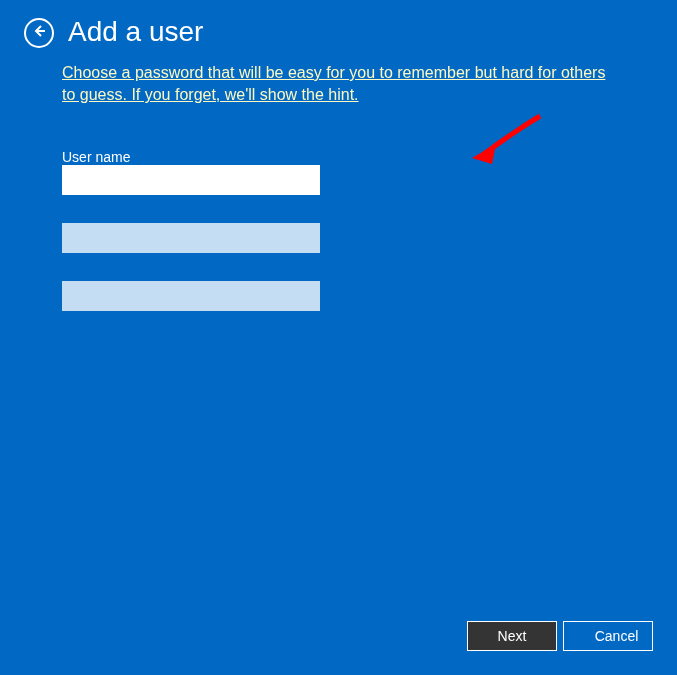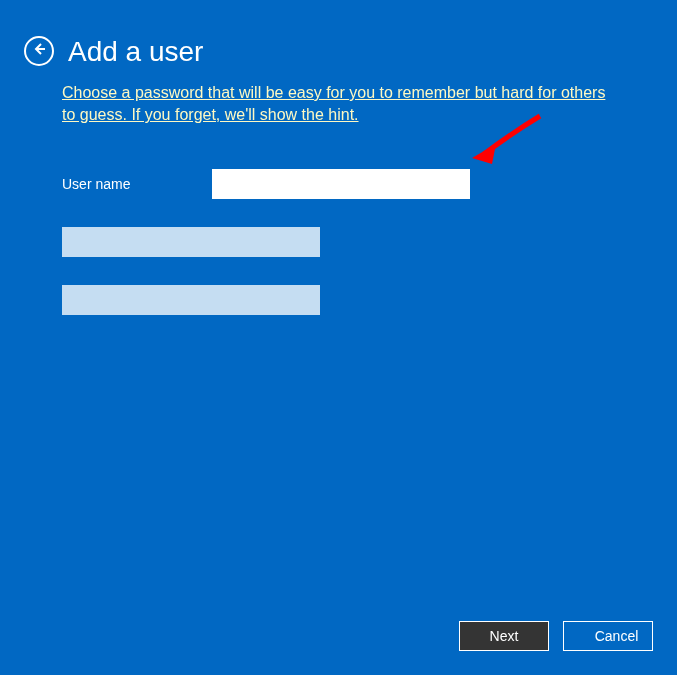--- a/index.html
+++ b/index.html
@@ -11,22 +11,22 @@
       width: 677px;
       height: 675px;
       background: #0168c3;
       font-family: 'Segoe UI', Tahoma, sans-serif;
       color: #ffffff;
       position: relative;
       overflow: hidden;
     }
     .header {
       display: flex;
-      align-items: flex-start;
-      padding: 36px 0 0 24px;
+      align-items: flex-end;
+      padding: 16px 0 0 24px;
     }
     .back-btn {
       width: 30px;
       height: 30px;
       border: 2px solid #ffffff;
       border-radius: 50%;
       display: flex;
       align-items: center;
       justify-content: center;
       cursor: pointer;
@@ -45,22 +45,22 @@
       font-size: 16px;
       line-height: 1.4;
       color: #fef9c3;
       text-decoration: underline;
     }
     .form-area {
       padding: 42px 0 0 62px;
     }
     .form-row {
       display: flex;
-      align-items: center;
       margin-bottom: 28px;
+      flex-direction: column;
     }
     .form-label {
       width: 150px;
       font-size: 14px;
       color: #ffffff;
     }
     .form-input {
       width: 258px;
       height: 30px;
       border: none;
@@ -75,21 +75,21 @@
     }
     .form-input.inactive {
       background: #c5ddf2;
       color: #555;
     }
     .footer {
       position: absolute;
       bottom: 24px;
       right: 24px;
       display: flex;
-      gap: 14px;
+      gap: 6px;
     }
     .btn {
       width: 90px;
       height: 30px;
       font-size: 14px;
       font-family: inherit;
       cursor: pointer;
       display: flex;
       align-items: center;
       justify-content: center;

